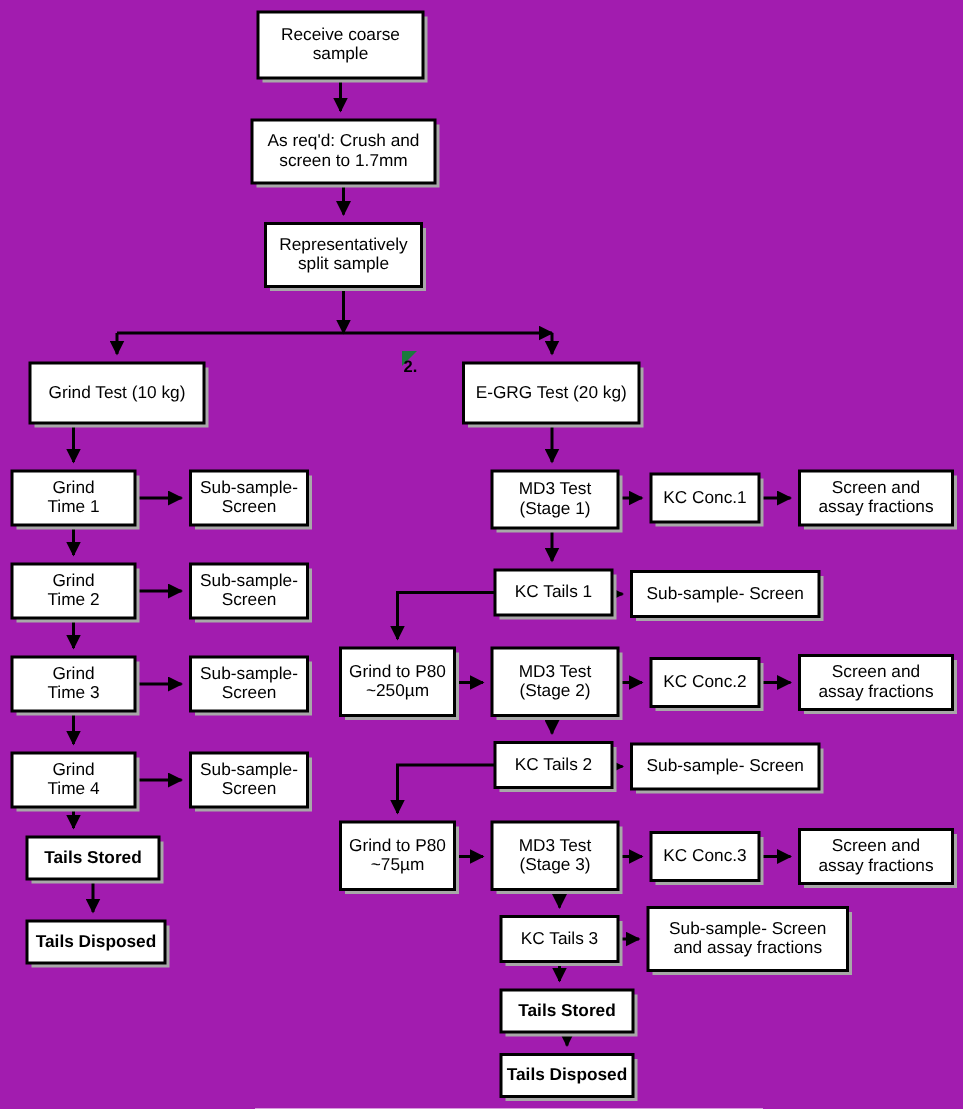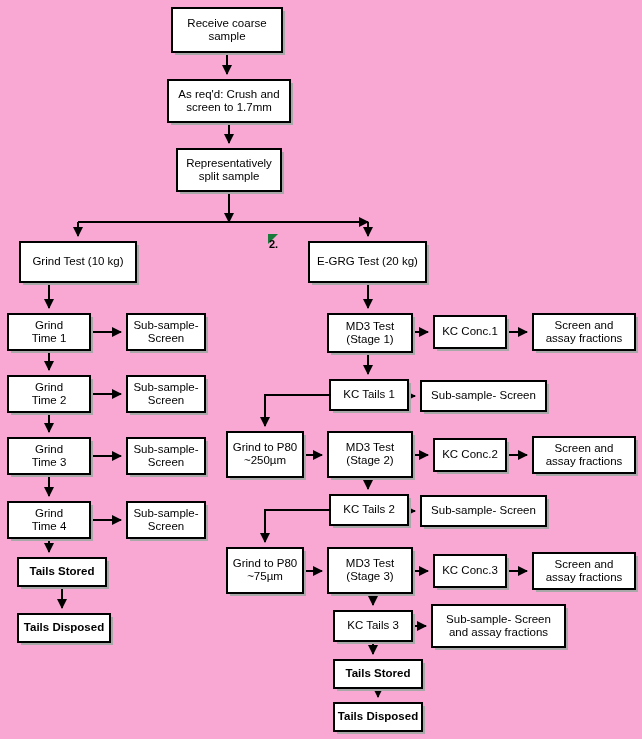--- a/index.html
+++ b/index.html
@@ -7,21 +7,21 @@
     padding: 0;
     background: #ffffff;
   }
   body {
     font-family: "Liberation Sans", sans-serif;
   }
   #flowchart-root {
     position: relative;
     width: 642px;
     height: 739px;
-    background: #f9a8d4;
+    background: #a21caf;
     overflow: hidden;
     text-align: center;
   }
   svg.diagram {
     position: absolute;
     left: 0;
     top: 0;
     width: 642px;
     height: 739px;
   }

